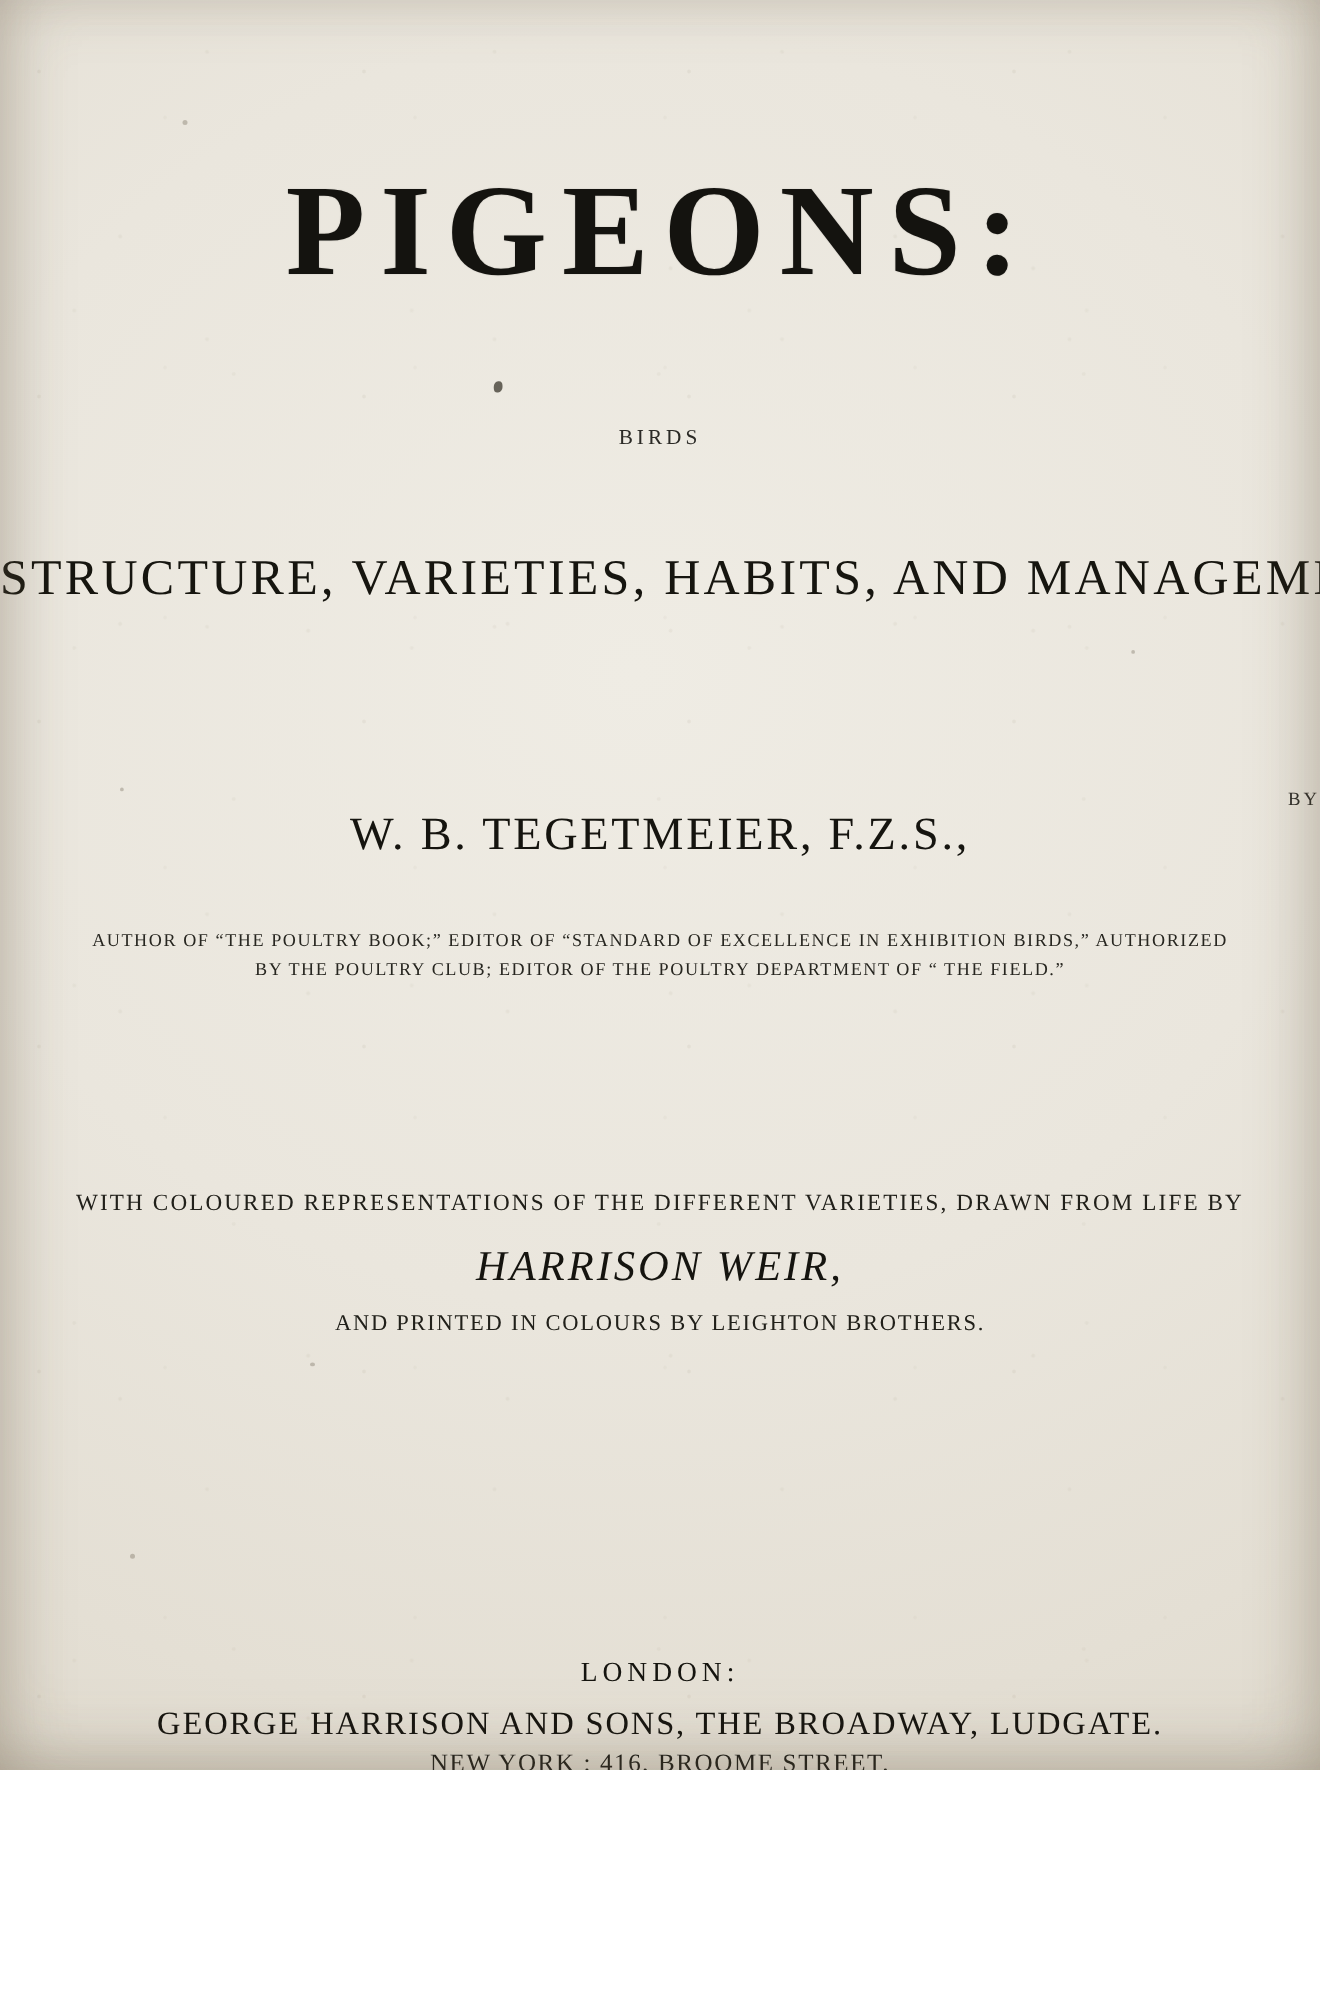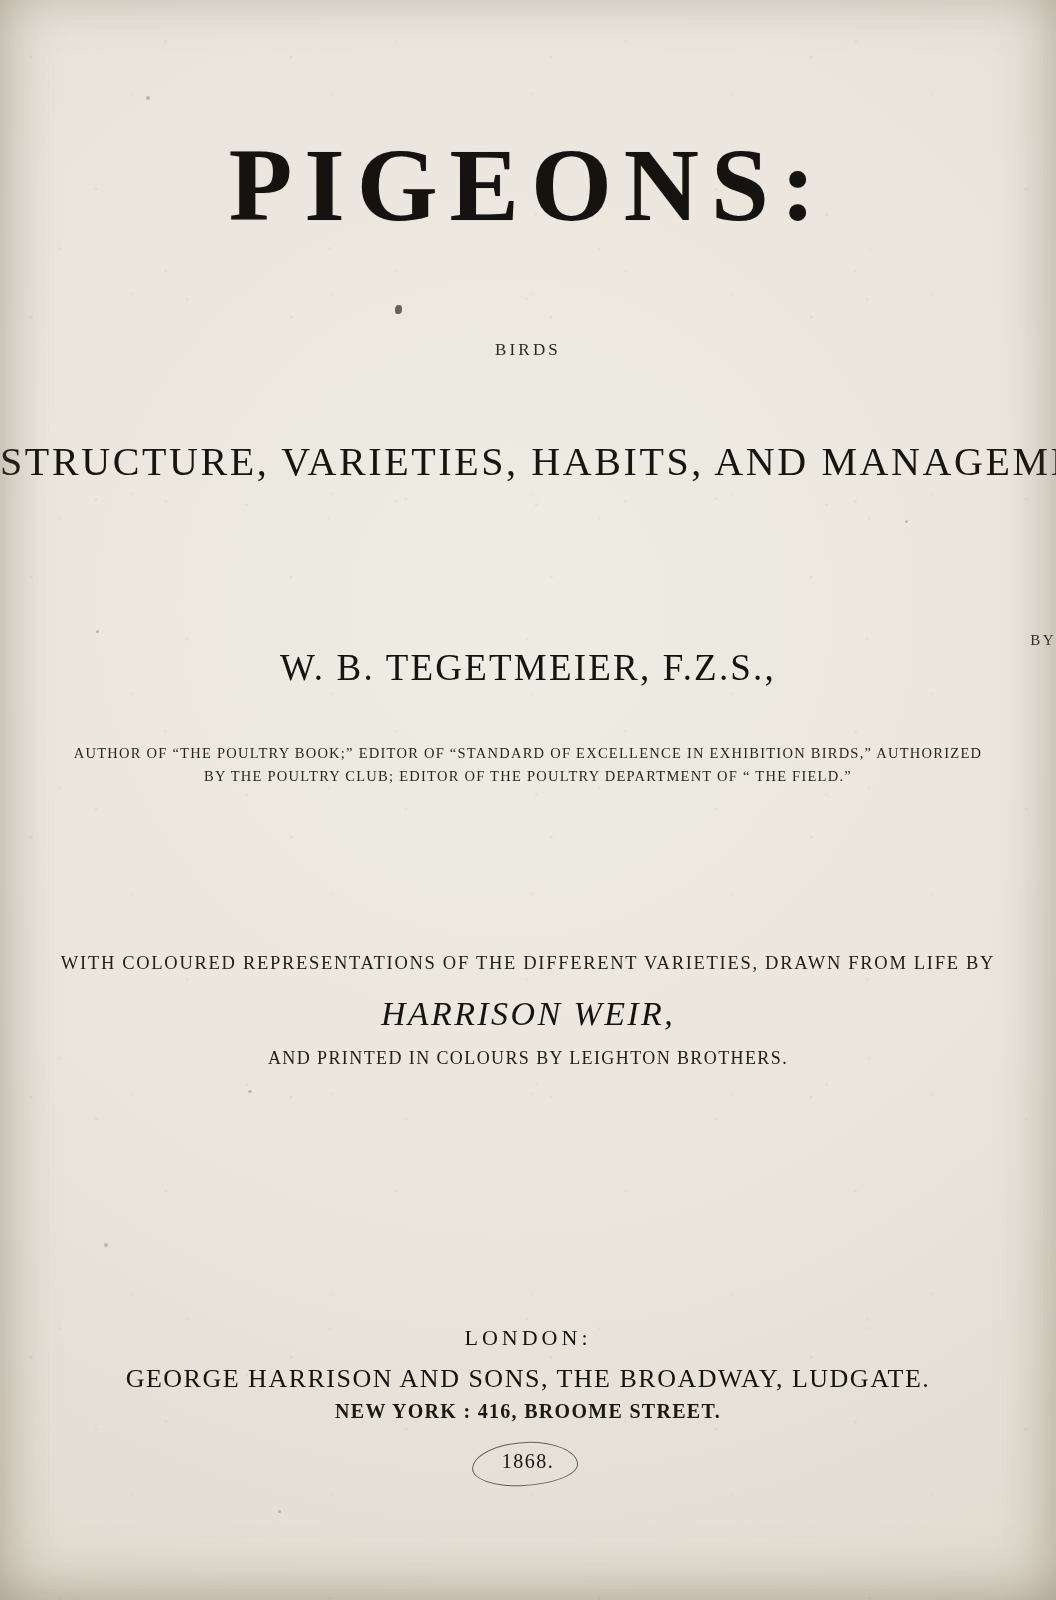--- a/index.html
+++ b/index.html
@@ -6,21 +6,21 @@
     margin: 0;
     padding: 0;
     background: #fff;
   }
   body {
     font-family: "Liberation Serif", serif;
   }
   #page {
     position: relative;
     width: 1056px;
-    height: 1600px;
+    height: 1416px;
     overflow: hidden;
     background: #e5e5e5;
   }
   
   #paper {
     position: absolute;
     inset: 0;
     background:
       radial-gradient(120% 80% at 48% 38%, #efece4 0%, #eae6dd 45%, #e4dfd4 75%, #ded8cb 100%);
   }
@@ -188,21 +188,20 @@
   }
 
   .ny {
     position: absolute;
     top: 1400px;
     left: 0;
     right: 0;
     font-size: 20px;
     letter-spacing: 1.3px;
     color: #1a1914;
-    font-weight: bold;
   }
 
   .year-wrap {
     position: absolute;
     top: 1428px;
     left: 0;
     right: 0;
     height: 48px;
   }
   .year {

